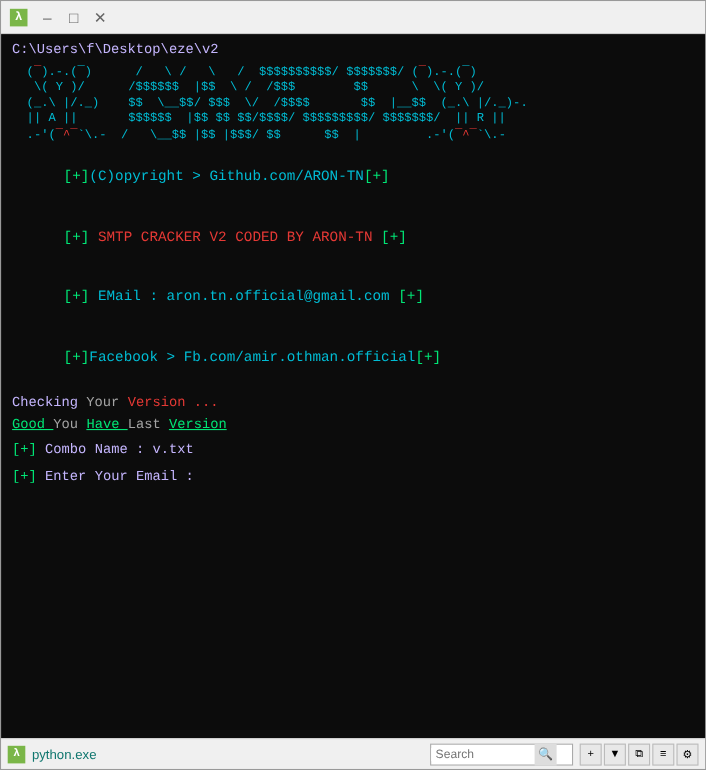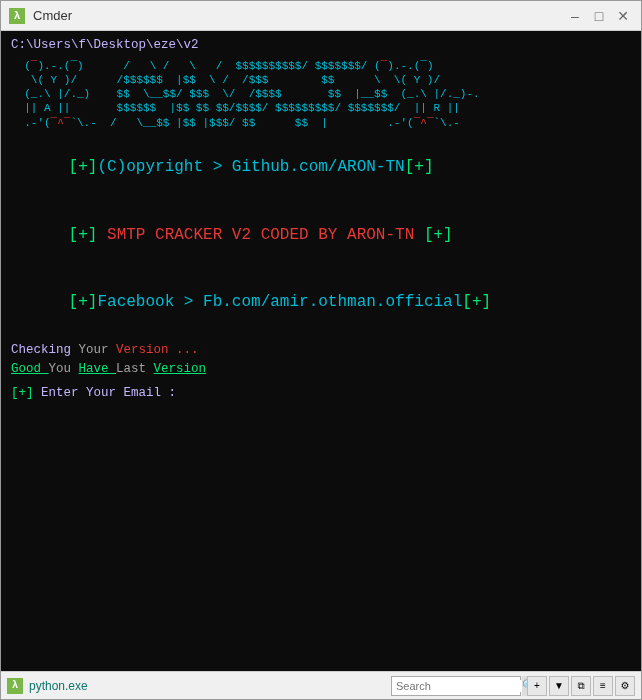--- a/index.html
+++ b/index.html
@@ -83,21 +83,21 @@
     .ascii-art {
       color: #00bcd4;
       font-size: 11px;
       line-height: 1.3;
       white-space: pre;
       margin: 4px 0;
     }
 
     .ascii-red { color: #e53935; }
 
-    .info-line { white-space: pre; font-size: 16px; }
+    .info-line { white-space: pre; font-size: 13px; }
     .bracket-green { color: #00e676; }
     .text-red { color: #e53935; }
     .text-cyan { color: #00bcd4; }
     .text-white { color: #fff; }
 
     .checking-line { margin-top: 6px; font-size: 12.5px; }
     .check-white { color: #c4b5fd; }
     .check-cyan { color: #a3a3a3; }
     .check-green { color: #00e676; text-decoration: underline; }
     .check-red { color: #e53935; }
@@ -143,21 +143,21 @@
       background: #fff;
       height: 20px;
       width: 130px;
     }
 
     .search-input {
       border: none;
       outline: none;
       font-size: 11px;
       font-family: 'Segoe UI', sans-serif;
-      width: 130px;
+      width: 94px;
       padding: 0 4px;
     }
 
     .search-btn {
       width: 20px;
       height: 20px;
       border: none;
       background: #ddd;
       cursor: pointer;
       font-size: 11px;
@@ -183,21 +183,20 @@
   </style>
 </head>
 <body>
 
 <div class="window">
 
   <div class="title-bar">
     <div class="title-bar-icon">
       <span>λ</span>
     </div>
-    <span class="title-bar-text">Cmder</span>
     <div class="title-bar-controls">
       <button class="title-btn">–</button>
       <button class="title-btn">□</button>
       <button class="title-btn close">✕</button>
     </div>
   </div>
 
   <div class="terminal">
     <div class="path-line">C:\Users\f\Desktop\eze\v2</div>
 
@@ -207,31 +206,37 @@
   || A ||       $$$$$$  |$$ $$ $$/$$$$/ $$$$$$$$$/ $$$$$$$/  || R ||
   .-'(<span class="ascii-red">¯^¯</span>`\.-  /   \__$$ |$$ |$$$/ $$      $$  |         .-'(<span class="ascii-red">¯^¯</span>`\.-</div>
 
     <div class="info-line">
       <span class="bracket-green">[+]</span><span class="text-cyan">(C)opyright &gt; Github.com/ARON-TN</span><span class="bracket-green">[+]</span>
     </div>
     <div class="info-line">
       <span class="bracket-green">[+]</span><span class="text-red"> SMTP CRACKER V2 CODED BY ARON-TN </span><span class="bracket-green">[+]</span>
     </div>
     <div class="info-line">
+      <span class="bracket-green">[+]</span><span class="text-cyan"> EMail : aron.tn.official@gmail.com </span><span class="bracket-green">[+]</span>
+    </div>
+    <div class="info-line">
       <span class="bracket-green">[+]</span><span class="text-cyan">Facebook &gt; Fb.com/amir.othman.official</span><span class="bracket-green">[+]</span>
     </div>
 
     <div class="checking-line">
       <span class="check-white">Checking </span><span class="check-cyan">Your</span><span class="check-red"> Version ...</span>
     </div>
 
     <div class="good-line">
       <span class="check-green">Good </span><span class="check-cyan">You </span><span class="check-green">Have </span><span class="check-cyan">Last </span><span class="check-green">Version</span>
     </div>
 
+    <div class="combo-line">
+      <span class="bracket-green">[+]</span><span class="check-white"> Combo Name : v.txt</span>
+    </div>
     <div class="combo-line">
       <span class="bracket-green">[+]</span><span class="check-white"> Enter Your Email :</span>
     </div>
   </div>
 
   <div class="status-bar">
     <div class="status-icon">
       <span>λ</span>
     </div>
     <span class="status-label">python.exe</span>

